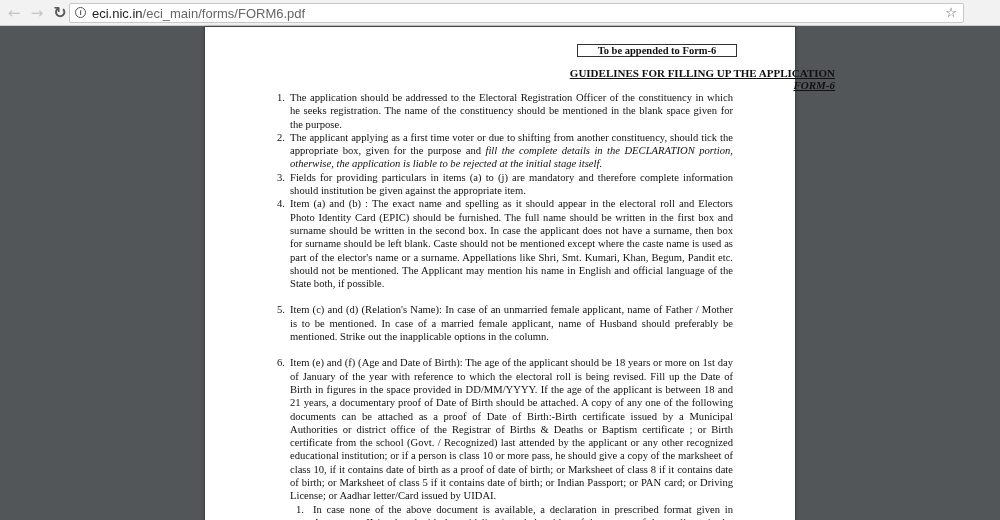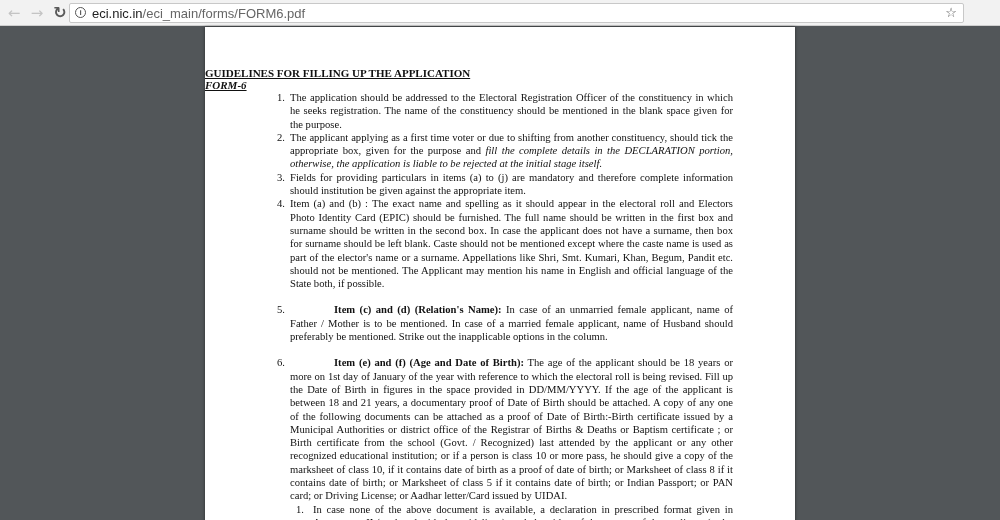--- a/index.html
+++ b/index.html
@@ -10,48 +10,49 @@
   .nav-fwd { left:27px; color:#c4c4c4; font-size:15px; }
   .nav-reload { left:50px; color:#5a5a5a; font-size:16px; font-weight:bold; }
   .omnibox { position:absolute; left:69px; top:3px; width:895px; height:20px; background:#fff; border:1px solid #c8c8c8; border-radius:2px; box-sizing:border-box; }
   .info-icon { position:absolute; left:5px; top:3px; width:11px; height:11px; border:1.3px solid #555; border-radius:50%; box-sizing:border-box; font-family:"Liberation Sans", sans-serif; font-size:8px; font-weight:bold; color:#555; text-align:center; line-height:9px; }
   .url { position:absolute; left:22px; top:2px; font-family:"Liberation Sans", sans-serif; font-size:13px; color:#666; white-space:nowrap; }
   .url .host { color:#222; }
   .star-icon { position:absolute; right:6px; top:0px; font-family:"DejaVu Sans", sans-serif; font-size:13px; color:#555; cursor:pointer; line-height:18px; }
   .viewer { position:absolute; left:0; top:26px; width:1000px; height:494px; background:#525659; }
   .page { position:absolute; left:205px; top:1px; width:590px; height:520px; background:#fff; box-shadow:0 0 3px rgba(0,0,0,.5); }
   .append-box { position:absolute; left:372px; top:17px; width:160px; height:13px; border:1px solid #333; box-sizing:border-box; font-size:10.5px; font-weight:bold; text-align:center; line-height:11px; color:#111; }
-  .title { position:absolute; left:0; width:590px; text-align:left; font-weight:bold; text-decoration:underline; font-size:11px; color:#111; }
+  .title { position:absolute; left:0; width:590px; text-align:right; font-weight:bold; text-decoration:underline; font-size:11px; color:#111;padding-left:40px; }
   .t1 { top:40px; }
   .t2 { top:52px;font-style:italic; }
   .items { position:absolute; left:62px; top:64px; width:466px; font-size:10.6px; line-height:13.3px; color:#111; text-align:justify; }
   .item { position:relative; padding-left:23px; }
   .item .num { position:absolute; left:0; top:0; width:18px; text-align:right; }
   .gap { height:13px; }
   .sub { position:relative; padding-left:23px; margin-left:23px; }
   .sub .num { position:absolute; left:0; top:0; width:14px; text-align:right; }
   .bi { font-weight:normal; font-style:italic; }
-  .b { font-weight:bold;margin-left:44px; }
+  .b { font-weight:normal; }
 </style>
 </head>
 <body>
 
 <div class="toolbar">
   <div class="nav-btn nav-back"><span>←</span></div>
   <div class="nav-btn nav-fwd"><span>→</span></div>
   <div class="nav-btn nav-reload"><span>↻</span></div>
   <div class="omnibox">
     <div class="info-icon">i</div>
     <div class="url"><span class="host">eci.nic.in</span><span>/eci_main/forms/FORM6.pdf</span></div>
     <div class="star-icon">☆</div>
   </div>
 </div>
 
 <div class="viewer">
   <div class="page">
+    <div class="append-box">To be appended to Form-6</div>
     <div class="title t1">GUIDELINES FOR FILLING UP THE APPLICATION</div>
     <div class="title t2">FORM-6</div>
 
     <div class="items">
       <div class="item">
         <span class="num">1.</span>
         <span>The application should be addressed to the Electoral Registration Officer of the constituency in which he seeks registration. The name of the constituency should be mentioned in the blank space given for the purpose.</span>
       </div>
       <div class="item">
         <span class="num">2.</span>

